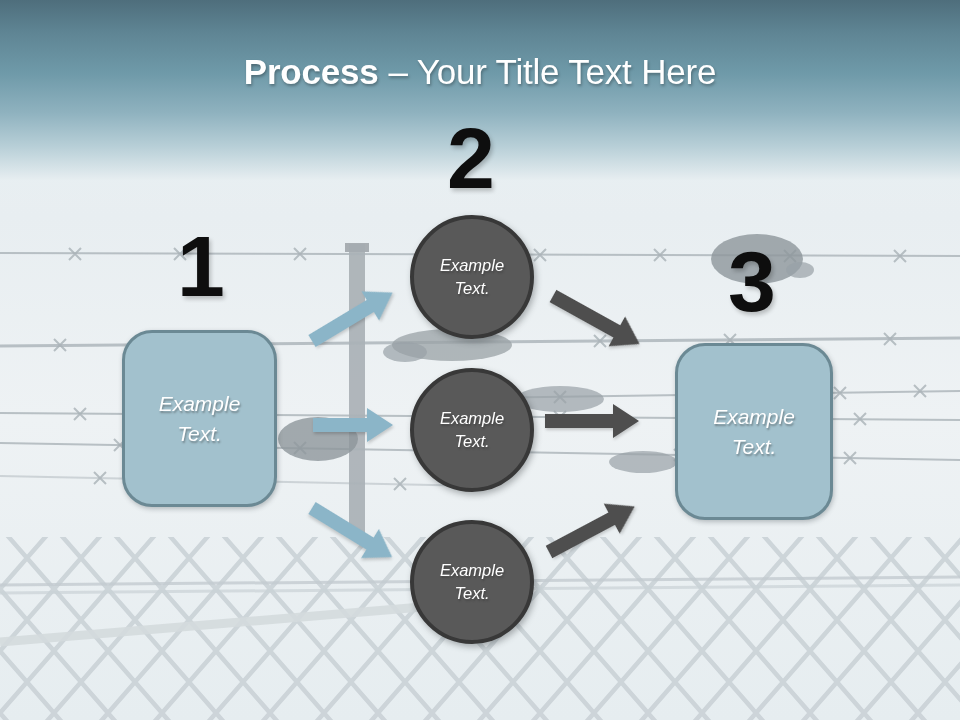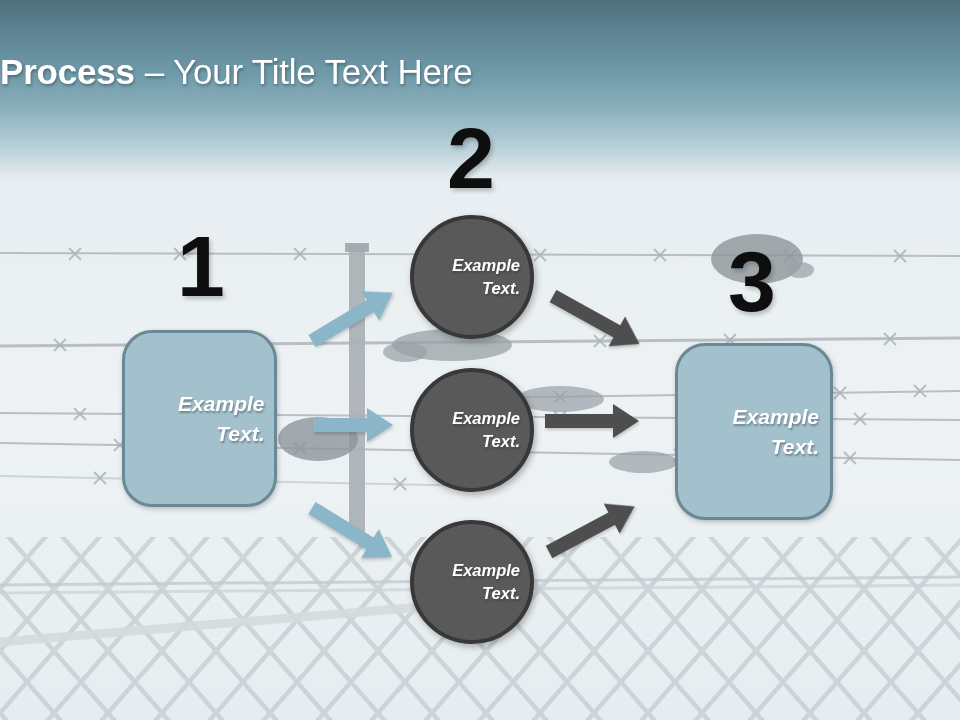--- a/index.html
+++ b/index.html
@@ -14,21 +14,21 @@
     background:linear-gradient(180deg,
       #4e6e7c 0%,
       #5f8594 16%,
       #6f9aa9 36%,
       #8fb2bf 55%,
       #b9d0d8 72%,
       rgba(230,238,241,0.45) 88%,
       rgba(238,242,244,0) 100%);
   }
   .slide-title{
-    position:absolute;left:0;top:52px;width:960px;
+    position:absolute;left:0;top:52px;width:960px;text-align:center;
     color:#ffffff;font-size:35px;letter-spacing:-0.2px;
     text-shadow:1px 2px 3px rgba(0,0,0,0.30);
   }
   .slide-title .lead{font-weight:700;}
   .slide-title .rest{font-weight:400;margin-left:10px;}
   .step-number{
     position:absolute;width:120px;text-align:center;
     font-size:86px;font-weight:700;color:#0e0e0e;line-height:1;
     text-shadow:2px 3px 4px rgba(0,0,0,0.22);
   }
@@ -50,21 +50,21 @@
     width:124px;height:124px;border-radius:50%;
     background:var(--circle-fill,#595959);
     border:4px solid var(--circle-border,#383838);
     box-shadow:2px 3px 6px rgba(40,45,50,0.35);
     box-sizing:border-box;
   }
   .circ-top{left:410px;top:215px;}
   .circ-mid{left:410px;top:368px;}
   .circ-bot{left:410px;top:520px;}
   .shape-label{
-    color:#ffffff;font-weight:700;font-style:italic;text-align:right;
+    color:#ffffff;font-weight:400;font-style:italic;text-align:center;
     text-shadow:1px 2px 2px rgba(40,40,40,0.40);
   }
   .box-label{width:130px;font-size:21px;line-height:1.4;}
   .circle-label{width:96px;font-size:16.5px;line-height:1.42;}
   .arrows{position:absolute;left:0;top:0;width:960px;height:720px;pointer-events:none;}
   .arrows path{filter:drop-shadow(1px 2px 1.5px rgba(0,0,0,0.18));}
 </style>
 </head>
 <body>
 

